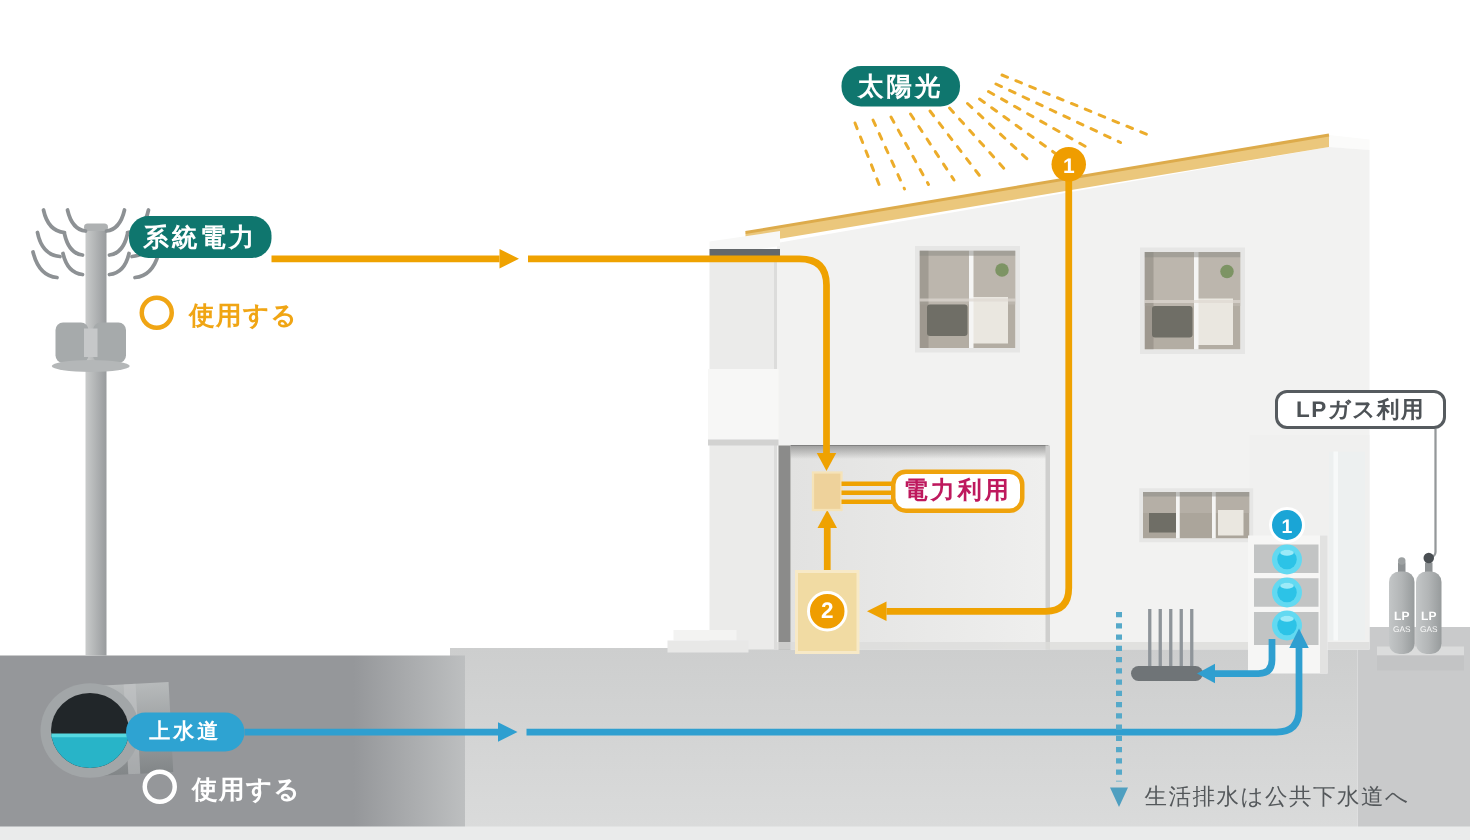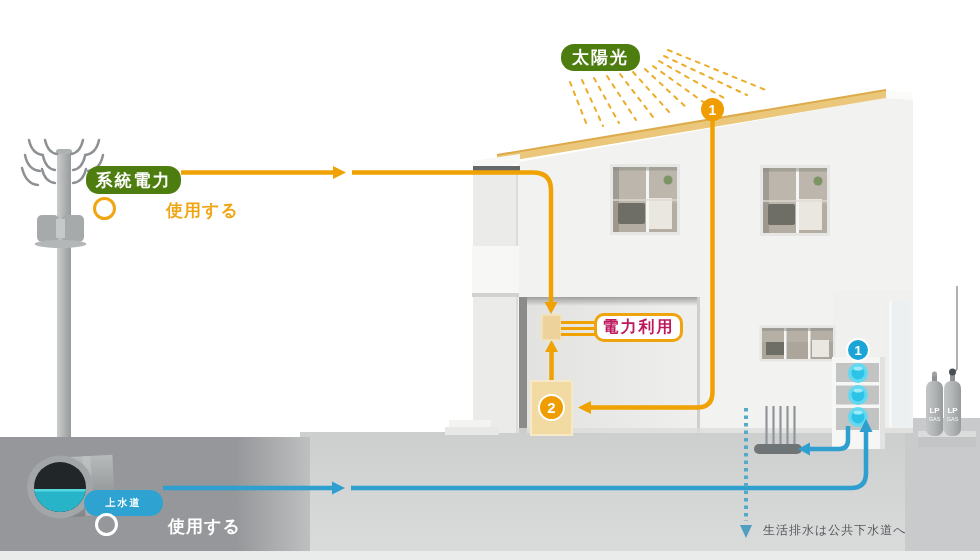--- a/index.html
+++ b/index.html
@@ -10,39 +10,39 @@
   #ground-left{left:0;top:437px;width:310px;height:116px;
     background:linear-gradient(90deg,#95979a 0%,#95979a 76%,#bdbfc0 100%);}
   #ground-right{left:905px;top:418px;width:75px;height:135px;background:#c9cacb;}
   #ground-mid{left:300px;top:432px;width:605px;height:121px;
     background:linear-gradient(180deg,#cdcece 0%,#dadbdb 100%);}
   #ground-strip{left:0;top:551px;width:980px;height:9px;background:#eaebeb;}
   #svg-layer{left:0;top:0;z-index:2;}
   
   .pill{position:absolute;z-index:4;display:flex;align-items:center;justify-content:center;
         font-weight:bold;letter-spacing:2px;box-sizing:border-box;white-space:nowrap;}
-  .pill-solid-orange{background:#4d7c0f;color:#fff;border-radius:13px;}
+  .pill-solid-orange{background:#0f766e;color:#fff;border-radius:13px;}
   .pill-solid-blue{background:#2ea3d2;color:#fff;border-radius:13px;}
   .pill-outline{background:#fff;border-radius:10px;}
   #lbl-solar{left:561px;top:44px;width:79px;height:27px;font-size:17px;}
-  #lbl-grid{left:86px;top:166px;width:95px;height:28px;font-size:17px;}
+  #lbl-grid{left:86px;top:144px;width:95px;height:28px;font-size:17px;}
   #lbl-power-use{left:594px;top:313px;width:89px;height:29px;font-size:16px;
      border:3px solid #efa30d;color:#be185d;}
   #lbl-water-use{left:725px;top:374px;width:100px;height:32px;font-size:16px;
      border:3px solid #2ba2d4;color:#1f98c8;border-radius:11px;}
   #lbl-lp{left:850px;top:260px;width:114px;height:26px;font-size:15px;
      border:2.5px solid #565b5f;color:#4d5256;border-radius:8px;letter-spacing:1px;}
-  #lbl-supply{left:84px;top:490px;width:79px;height:26px;font-size:10px;}
+  #lbl-supply{left:84px;top:475px;width:79px;height:26px;font-size:14px;}
   .radio{position:absolute;z-index:4;width:23px;height:23px;border-radius:50%;box-sizing:border-box;}
   #radio-grid{left:93px;top:197px;border:3.5px solid #f0a514;}
   #radio-supply{left:95px;top:513px;border:3.5px solid #ffffff;}
-  .radio-text{position:absolute;z-index:4;font-size:17px;font-weight:bold;letter-spacing:1px;white-space:nowrap;margin-left:40px;}
+  .radio-text{position:absolute;z-index:4;font-size:17px;font-weight:bold;letter-spacing:1px;white-space:nowrap;}
   #radio-grid-text{left:126px;top:199px;color:#f0a514;}
   #radio-supply-text{left:128px;top:515px;color:#ffffff;}
-  #drain-note{position:absolute;z-index:4;left:763px;top:522px;font-size:12px;color:#54585b;
+  #drain-note{position:absolute;z-index:4;left:763px;top:522px;font-size:15px;color:#54585b;
      font-weight:500;letter-spacing:1px;white-space:nowrap;}
   .badge{position:absolute;z-index:5;border-radius:50%;display:flex;align-items:center;
      justify-content:center;color:#fff;font-weight:bold;box-sizing:border-box;}
   #badge-roof{left:701px;top:98px;width:23px;height:23px;background:#ef9d00;font-size:14px;}
   #badge-batt{left:538px;top:394px;width:27px;height:27px;background:#ef9d00;
      border:2px solid #fff;font-size:15px;}
   #badge-water{left:846px;top:338px;width:24px;height:24px;background:#1aa5d6;
      border:2px solid #fff;font-size:13px;}
 </style>
 </head>
@@ -283,20 +283,21 @@
       <line x1="746" y1="408" x2="746" y2="521" stroke="#55a9c9" stroke-width="4" stroke-dasharray="3.5 4"></line>
       <polygon points="740,525 752,525 746,538" fill="#4f9fc0"></polygon>
     </g>
   </svg>
 
   <div class="pill pill-solid-orange" id="lbl-solar">太陽光</div>
   <div class="pill pill-solid-orange" id="lbl-grid">系統電力</div>
   <div class="radio" id="radio-grid"></div>
   <div class="radio-text" id="radio-grid-text">使用する</div>
   <div class="pill pill-outline" id="lbl-power-use">電力利用</div>
+  <div class="pill pill-outline" id="lbl-lp">LPガス利用</div>
   <div class="pill pill-solid-blue" id="lbl-supply">上水道</div>
   <div class="radio" id="radio-supply"></div>
   <div class="radio-text" id="radio-supply-text">使用する</div>
   <div id="drain-note">生活排水は公共下水道へ</div>
 
   <div class="badge" id="badge-roof">1</div>
   <div class="badge" id="badge-batt">2</div>
   <div class="badge" id="badge-water">1</div>
 </div>
 

